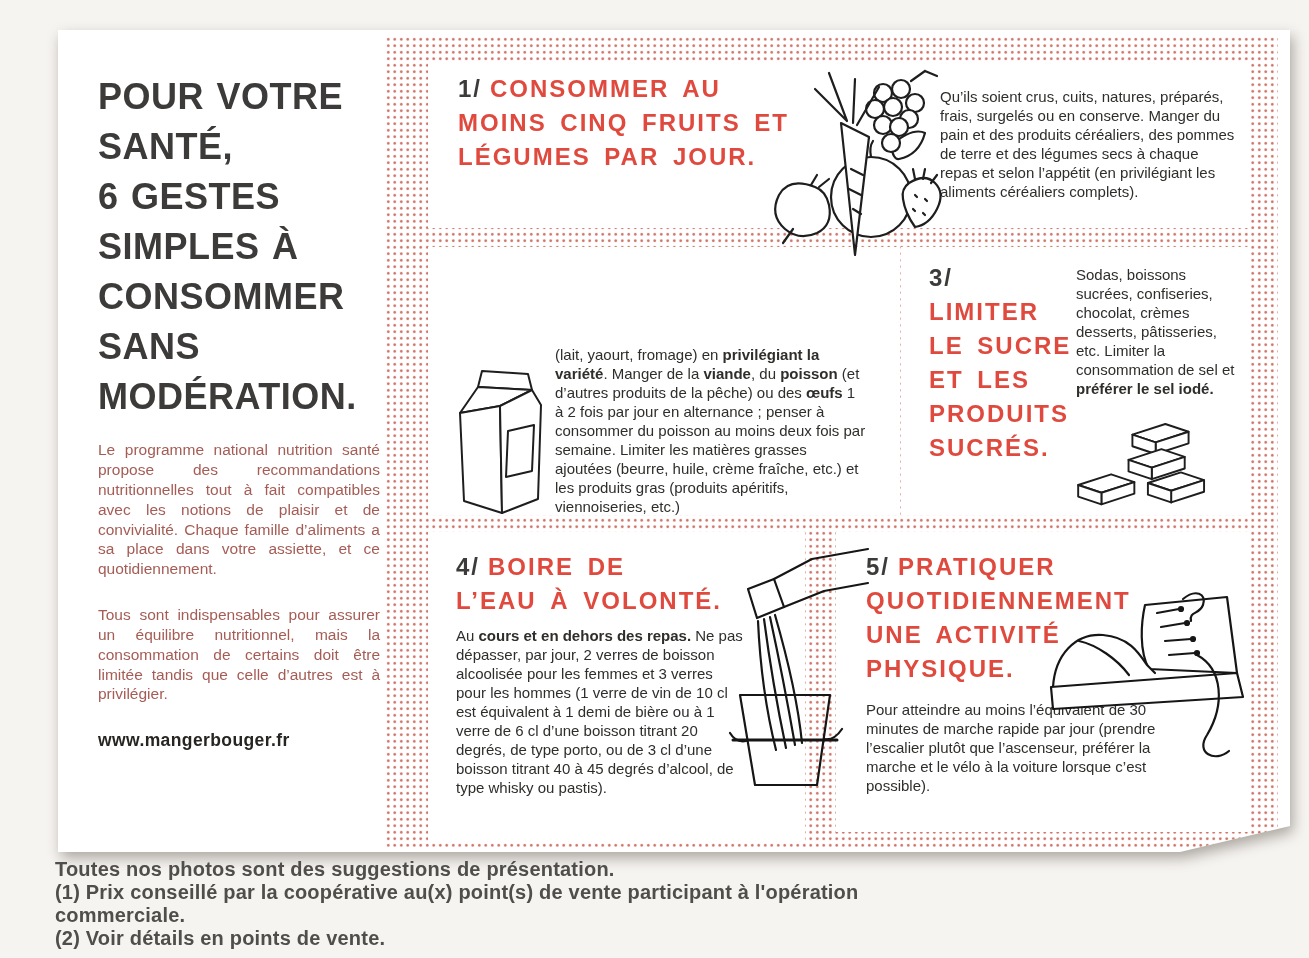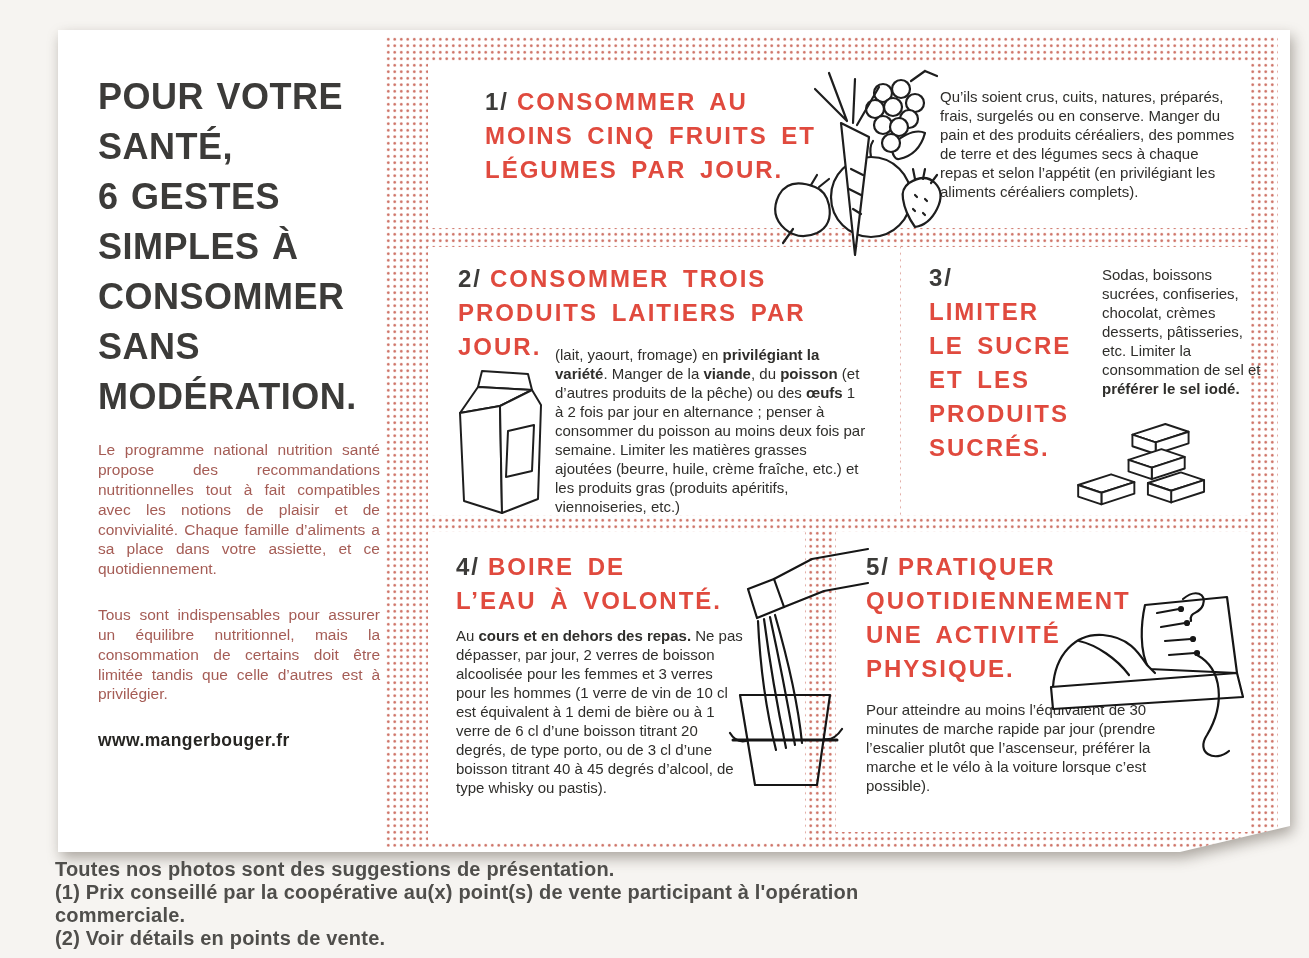--- a/index.html
+++ b/index.html
@@ -60,30 +60,30 @@
   .bhead .bnum{color:var(--dark);margin-right:8px;}
   .bhead .bhead-text{white-space:pre-line;}
   .bhead.stacked .bnum{display:block;}
   .btext{
     margin:0;position:absolute;z-index:2;
     font-size:15px;line-height:1.27;color:var(--body-ink);
   }
   .btext .b{font-weight:bold;}
   .illus{position:absolute;z-index:3;overflow:visible;}
   
-  .box1 .bhead{left:30px;top:22px;margin-left:27px;}
+  .box1 .bhead{left:30px;top:9px;}
   .box1 .illus{left:335px;top:-4px;width:180px;height:200px;}
   .box1 .btext{left:512px;top:24px;width:296px;}
   
   .box2 .bhead{left:30px;top:15px;}
   .box2 .illus{left:14px;top:112px;width:110px;height:160px;}
   .box2 .btext{left:127px;top:98px;width:312px;}
   
   .box3 .bhead{left:28px;top:14px;}
-  .box3 .btext{left:175px;top:18px;width:164px;margin-left:26px;}
+  .box3 .btext{left:175px;top:18px;width:164px;}
   .box3 .illus{left:168px;top:176px;width:152px;height:92px;}
   
   .box4 .bhead{left:28px;top:18px;}
   .box4 .btext{left:28px;top:94px;width:288px;}
   .box4 .illus{left:272px;top:13px;width:170px;height:255px;}
   
   .box5 .bhead{left:30px;top:18px;}
   .box5 .illus{left:209px;top:53px;width:200px;height:190px;}
   .box5 .btext{left:30px;top:168px;width:330px;}
   
@@ -144,23 +144,20 @@
             <path d="M88,110 l12,6 M86,130 l12,6 M90,150 l8,5"></path>
             <path d="M146,124 q16,-10 26,0 q10,10 2,26 q-8,16 -22,18 q-10,-14 -12,-28 q-2,-10 6,-16 Z" fill="#fff"></path>
             <path d="M152,120 l-2,-10 M160,120 l2,-10 M168,124 l6,-8"></path>
             <path d="M152,136 l2,2 M162,140 l2,2 M150,150 l2,2 M160,154 l2,2"></path>
           </g>
         </svg>
         <p class="btext"><span>Qu’ils soient crus, cuits, natures, préparés, frais, surgelés ou en conserve. Manger du pain et des produits céréaliers, des pommes de terre et des légumes secs à chaque repas et selon l’appétit (en privilégiant les aliments céréaliers complets).</span></p>
       </section>
 
       <section class="wbox box2">
-        <h2 class="bhead"><span class="bnum">2/</span><span class="bhead-text">CONSOMMER TROIS
-PRODUITS LAITIERS PAR
-JOUR.</span></h2>
         <svg class="illus" viewBox="0 0 110 160">
           <g stroke="#1e1e1e" stroke-width="2" fill="#fff" stroke-linejoin="round">
             <path d="M40,12 L86,15 L90,31 L36,28 Z"></path>
             <path d="M36,28 L18,54 L58,47 L90,31 Z"></path>
             <path d="M18,54 L22,142 L60,154 L58,47 Z"></path>
             <path d="M58,47 L90,31 L99,46 L96,140 L60,154 Z"></path>
             <path d="M66,72 L92,66 L90,112 L64,118 Z"></path>
           </g>
         </svg>
         <p class="btext"><span>(lait, yaourt, fromage) en </span><span class="b">privilégiant la variété</span><span>. Manger de la </span><span class="b">viande</span><span>, du </span><span class="b">poisson</span><span> (et d’autres produits de la pêche) ou des </span><span class="b">œufs</span><span> 1 à 2 fois par jour en alternance ; penser à consommer du poisson au moins deux fois par semaine. Limiter les matières grasses ajoutées (beurre, huile, crème fraîche, etc.) et les produits gras (produits apéritifs, viennoiseries, etc.)</span></p>

